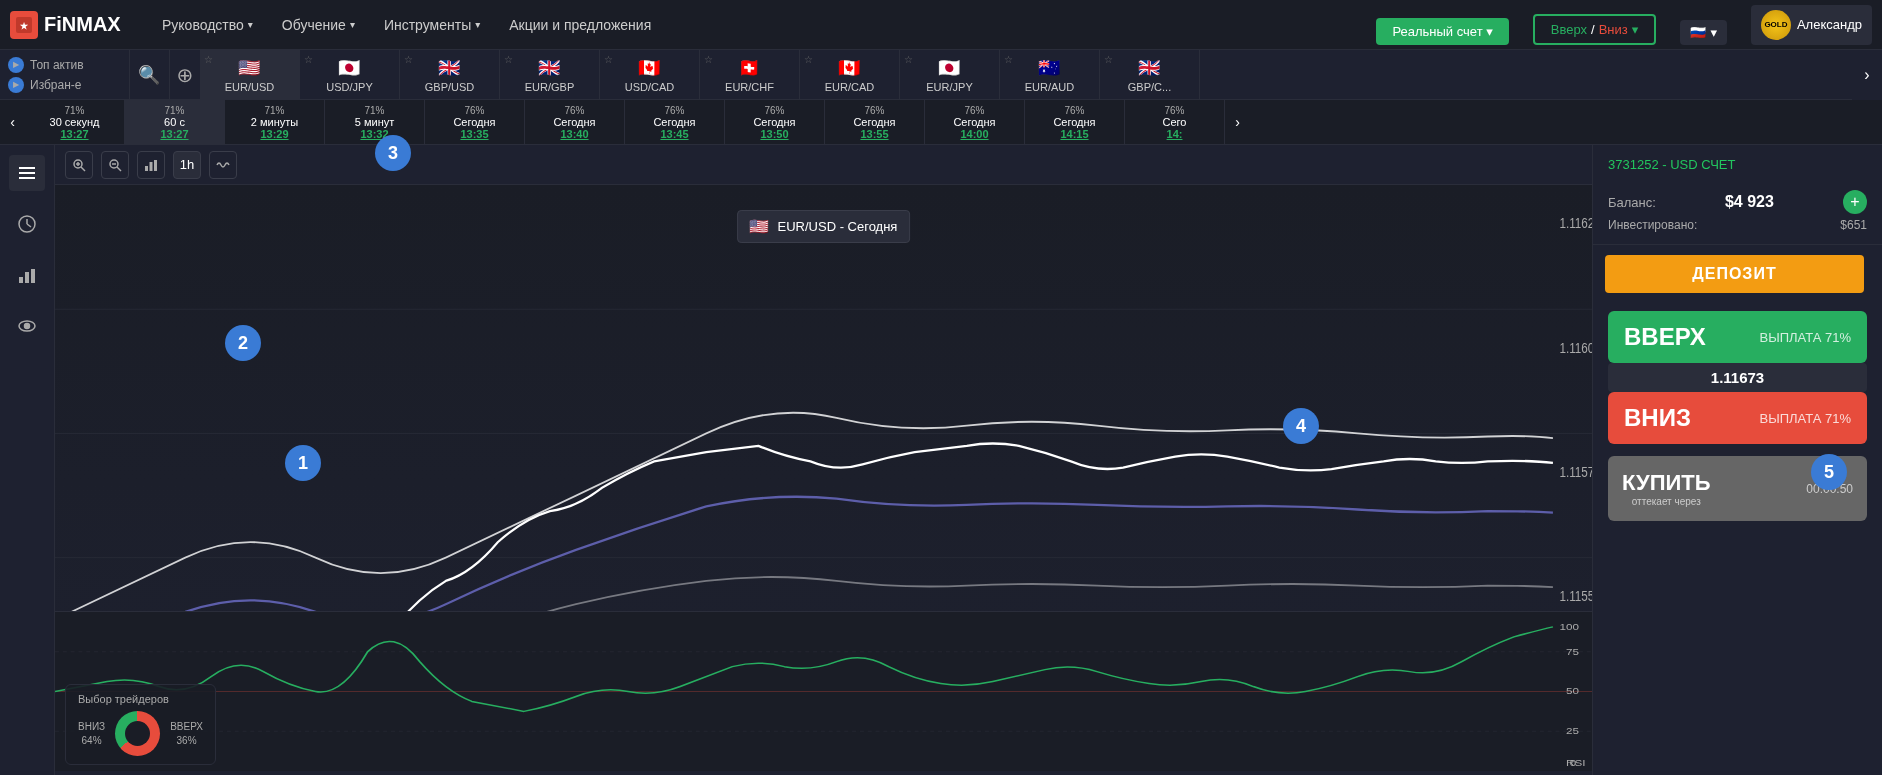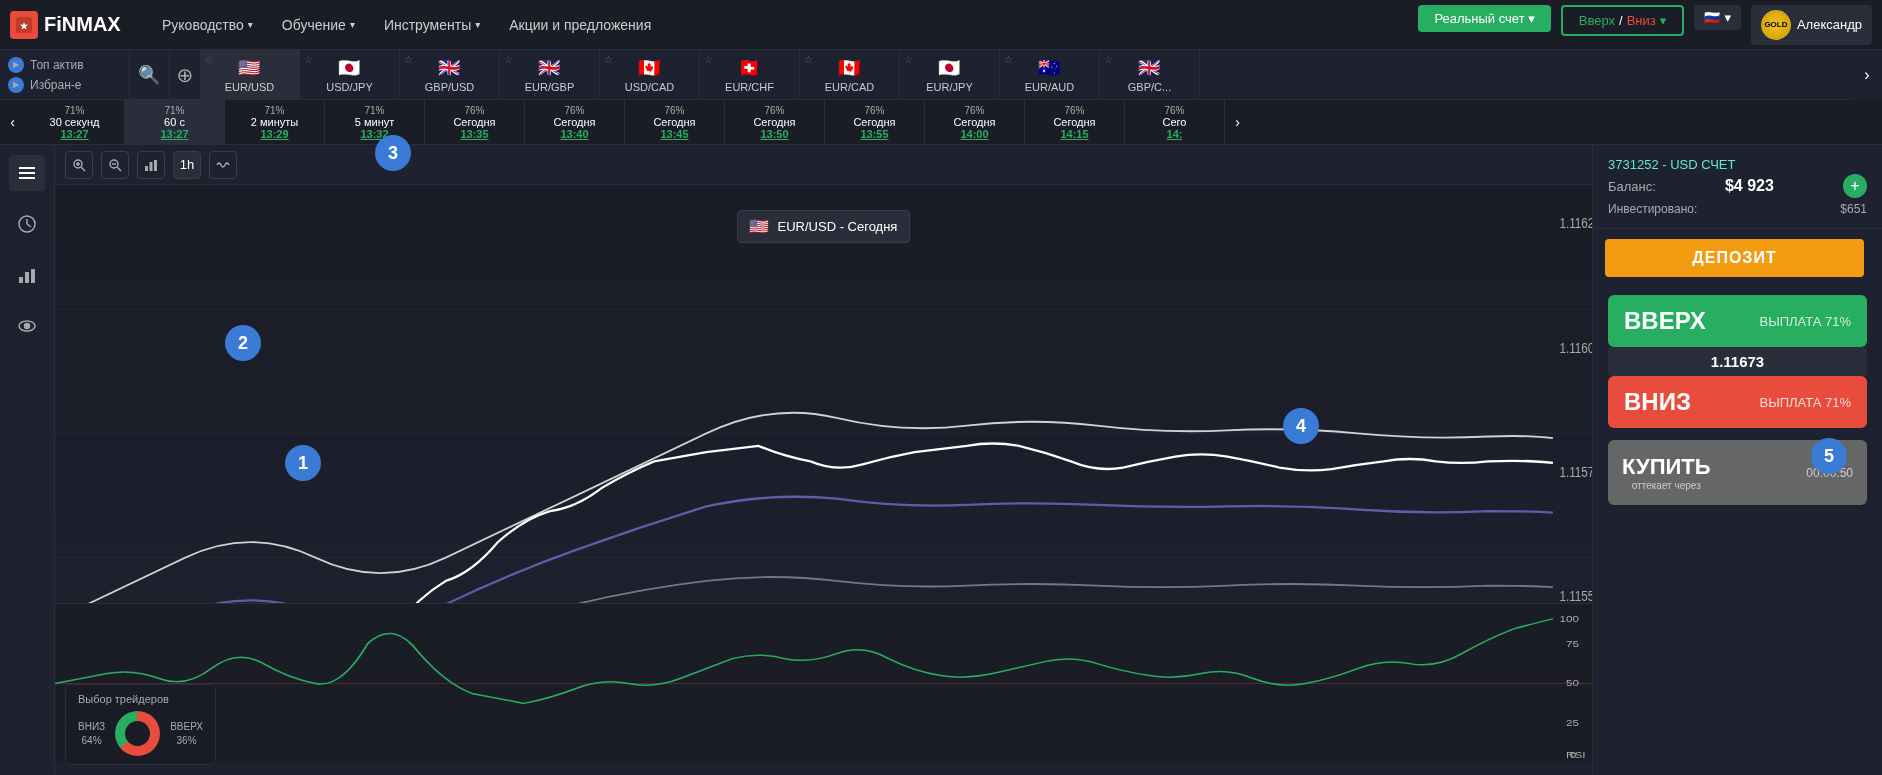--- a/index.html
+++ b/index.html
@@ -24,21 +24,21 @@
       width: 28px; height: 28px; background: #e74c3c; border-radius: 4px;
       display: flex; align-items: center; justify-content: center;
       font-size: 12px; font-weight: bold;
     }
     .nav-items { display: flex; gap: 5px; flex: 1; }
     .nav-item {
       color: #ccc; font-size: 14px; padding: 5px 12px; cursor: pointer;
       display: flex; align-items: center; gap: 4px;
     }
     .nav-item .arrow { font-size: 10px; }
-    .nav-right { display: flex; align-items: flex-start; gap: 10px; margin-left: auto; }
+    .nav-right { display: flex; align-items: flex-end; gap: 24px; margin-left: auto; }
     .btn-account {
       background: #27ae60; border: none; color: #fff; padding: 6px 16px;
       border-radius: 4px; cursor: pointer; font-size: 13px;
     }
     .btn-updown {
       background: #1a1d26; border: 2px solid #27ae60; color: #27ae60;
       padding: 6px 16px; border-radius: 4px; cursor: pointer; font-size: 13px;
       display: flex; align-items: center; gap: 4px;
     }
     .btn-updown .up { color: #27ae60; }
@@ -195,21 +195,21 @@
 
     
     .right-panel {
       width: 290px; background: #1e2130;
       display: flex; flex-direction: column;
       border-left: 1px solid #2a2d3a;
     }
     .account-header {
       padding: 12px 15px; border-bottom: 1px solid #2a2d3a;
     }
-    .account-id { font-size: 13px; color: #5eead4; margin-bottom: 2px; }
+    .account-id { font-size: 13px; color: #22c55e; margin-bottom: 18px; }
     .balance-row { display: flex; align-items: center; justify-content: space-between; }
     .balance-label { font-size: 13px; color: #aaa; }
     .balance-val { font-size: 16px; font-weight: bold; color: #fff; }
     .plus-btn {
       width: 24px; height: 24px; background: #27ae60; border: none; border-radius: 50%;
       color: #fff; font-size: 16px; cursor: pointer; display: flex; align-items: center; justify-content: center;
     }
     .invest-row { display: flex; align-items: center; justify-content: space-between; margin-top: 4px; }
     .invest-label { font-size: 12px; color: #aaa; }
     .invest-val { font-size: 12px; color: #aaa; }
@@ -567,21 +567,21 @@
         <path d="M0,330 Q50,320 100,310 Q150,300 200,310 Q250,320 300,300 Q350,280 400,270 Q450,260 500,255 Q550,250 600,255 Q650,260 700,258 Q750,256 800,258 Q850,260 900,258 Q950,256 1000,258 Q1050,260 1100,258 Q1130,258 1150,259" stroke="#ffffff" stroke-width="1.2" fill="none" opacity="0.4"></path>
 
         <path d="M0,305 Q50,295 100,275 Q150,260 200,275 Q250,290 300,270 Q350,250 400,235 Q450,220 500,207 Q550,198 600,202 Q650,208 700,206 Q750,204 800,206 Q850,208 900,207 Q950,206 1000,209 Q1050,212 1100,210 Q1130,210 1150,211" stroke="#8888ff" stroke-width="1.5" fill="none" opacity="0.6"></path>
 
         <path d="M0,310 Q30,330 60,320 Q90,310 120,290 Q150,270 180,285 Q200,295 220,300 Q240,305 260,285 Q280,265 300,255 Q320,250 340,230 Q360,215 380,210 Q400,208 420,195 Q440,185 460,178 Q480,175 500,172 Q520,170 540,168 Q560,175 580,178 Q600,185 620,180 Q640,175 660,172 Q680,170 700,168 Q720,165 740,168 Q760,172 780,178 Q800,185 820,182 Q840,178 860,175 Q880,172 900,175 Q920,178 940,182 Q960,185 980,183 Q1000,180 1020,178 Q1040,175 1060,178 Q1080,180 1100,178 Q1130,177 1150,179" stroke="#ffffff" stroke-width="1.5" fill="none"></path>
 
         <line x1="0" y1="370" x2="1180" y2="370" stroke="#2a2d3a" stroke-width="1"></line>
       </svg>
 
       
-      <div style="position:absolute; bottom:12px; left:0; right:0; height:160px; background:#000000; border-top:1px solid #2a2d3a;">
+      <div style="position:absolute; bottom:4px; left:0; right:0; height:160px; background:#000000; border-top:1px solid #2a2d3a;">
         <svg width="100%" height="100%" viewBox="0 0 1180 160" preserveAspectRatio="none" xmlns="http://www.w3.org/2000/svg">
           <rect width="1180" height="160" fill="#1a1d26"></rect>
 
           <line x1="0" y1="40" x2="1180" y2="40" stroke="#2a2d3a" stroke-width="0.5" stroke-dasharray="3,3"></line>
           <line x1="0" y1="80" x2="1180" y2="80" stroke="#e74c3c" stroke-width="0.5" opacity="0.5"></line>
           <line x1="0" y1="120" x2="1180" y2="120" stroke="#2a2d3a" stroke-width="0.5" stroke-dasharray="3,3"></line>
 
           <text x="1155" y="18" font-size="9" fill="#aaa">100</text>
           <text x="1160" y="43" font-size="9" fill="#aaa">75</text>
           <text x="1160" y="83" font-size="9" fill="#aaa">50</text>

